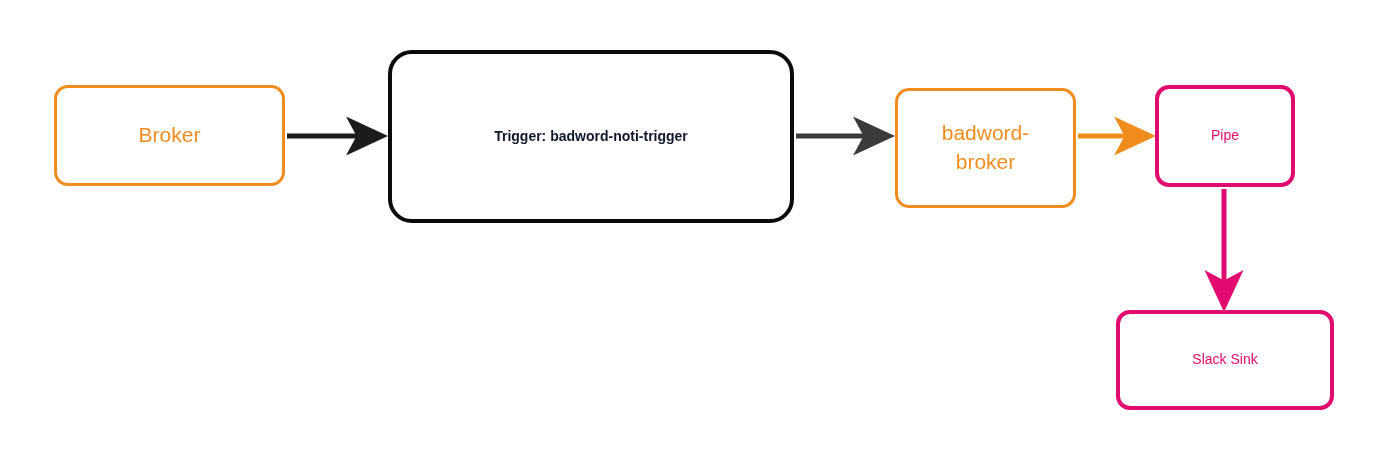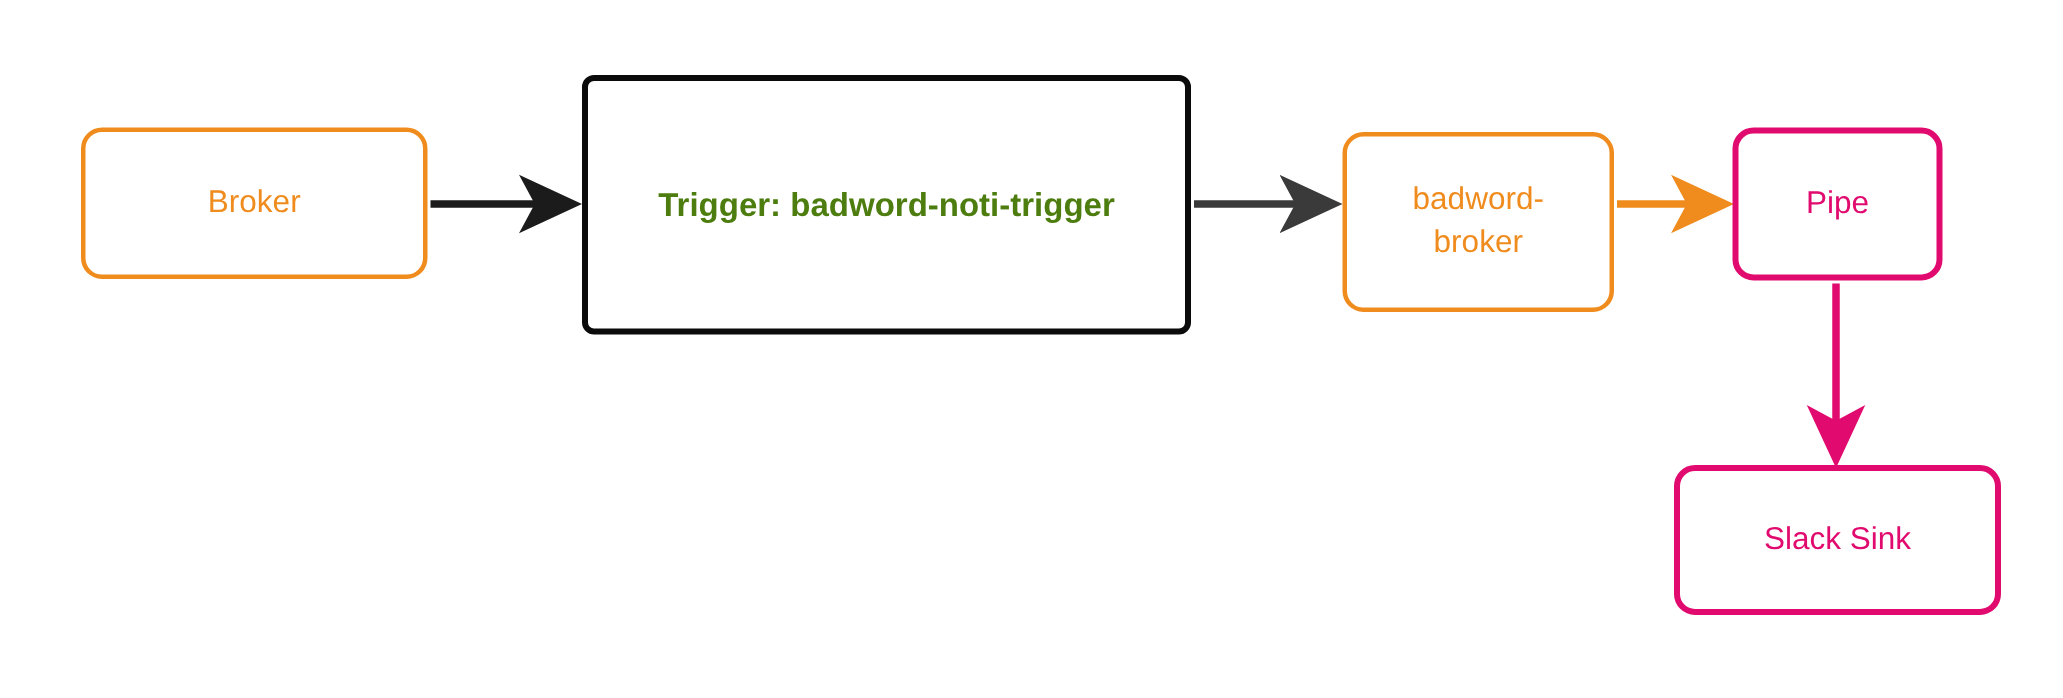--- a/index.html
+++ b/index.html
@@ -40,27 +40,27 @@
   .node-orange {
     border: 3px solid #F08C1E;
     border-radius: 14px;
     color: #F08C1E;
     font-size: 21px;
   }
   .node-pink {
     border: 4px solid #E10A6E;
     border-radius: 14px;
     color: #E10A6E;
-    font-size: 21px;
+    font-size: 14px;
   }
   .node-black {
     border: 4px solid #0b0b0b;
-    border-radius: 8px;
-    color: #4d7c0f;
-    font-size: 22px;
+    border-radius: 24px;
+    color: #0f172a;
+    font-size: 14px;
   }
   .node-inner {
     padding: 0 10px;
     width: 100%;
   }
   .tline {
     display: block;
     white-space: nowrap;
   }
   .tline b { font-weight: bold; }

